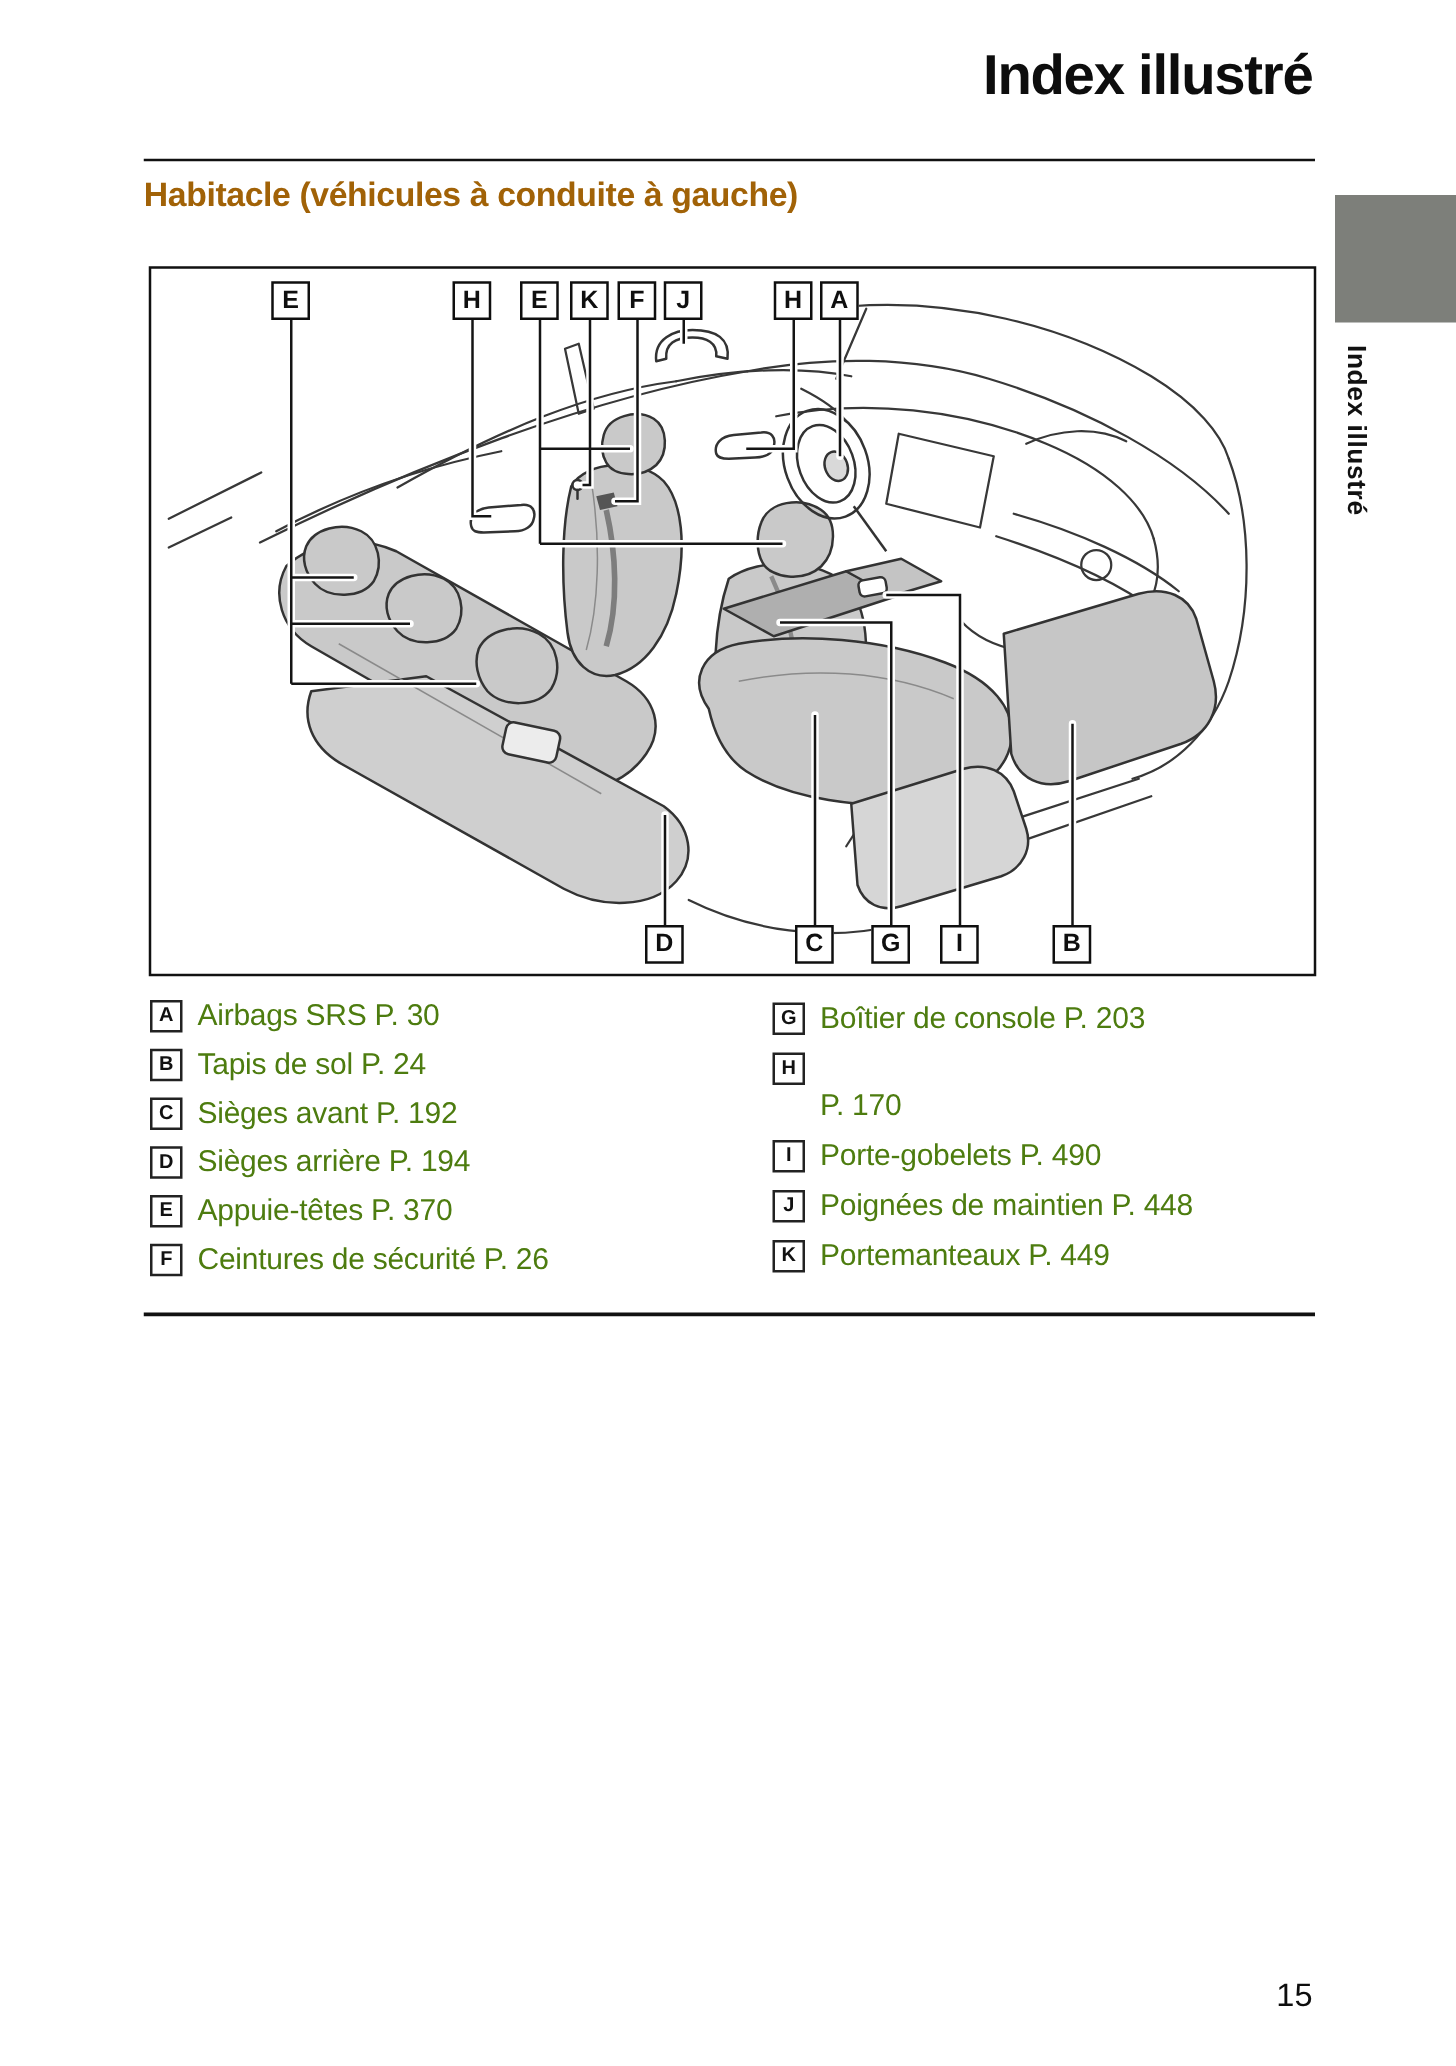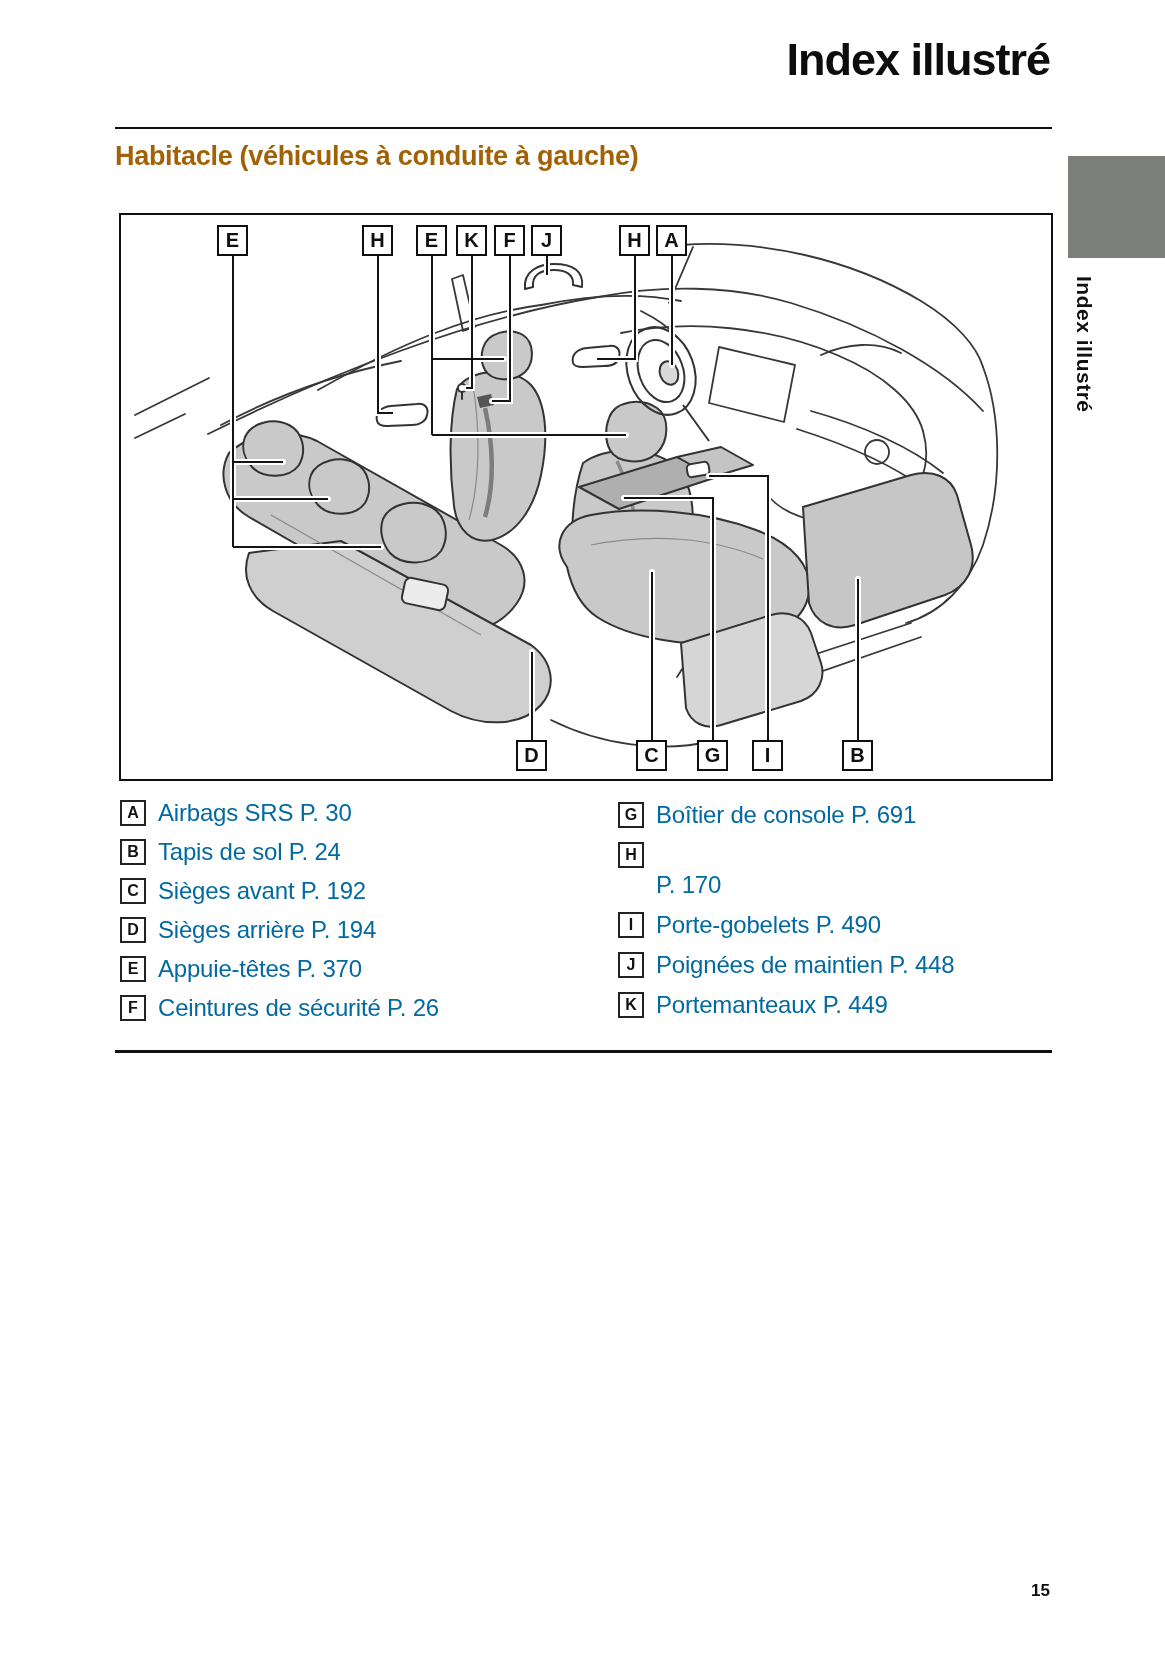--- a/index.html
+++ b/index.html
@@ -34,25 +34,25 @@
   .legend-col{position:absolute;display:flex;flex-direction:column;}
   .legend-col-left{left:120px;top:798px;}
   .legend-col-right{left:618px;top:800px;width:425px;}
   .legend-row{display:flex;gap:12px;margin-bottom:9px;align-items:flex-start;}
   .legend-col-right .legend-row{margin-bottom:10px;}
   .legend-box{
     width:26px;height:26px;border:2px solid #222;background:#fff;flex:0 0 auto;margin-top:2px;
     display:flex;align-items:center;justify-content:center;
     font-size:16px;font-weight:700;color:#111;box-sizing:border-box;
   }
-  .legend-text{font-size:24px;line-height:30px;letter-spacing:-0.2px;color:#0369a1;}
+  .legend-text{font-size:24px;line-height:30px;letter-spacing:-0.2px;color:#4d7c0f;}
   .bottom-rule{position:absolute;left:115px;top:1050px;width:937px;height:3px;background:#111;}
   .page-number{
     position:absolute;left:900px;top:1581px;width:150px;text-align:right;
-    font-size:17px;font-weight:700;color:#0d0d0d;
+    font-size:26px;font-weight:400;color:#0d0d0d;
   }
 </style>
 </head>
 <body>
 
 <div class="page">
 
   <div class="page-title">Index illustré</div>
   <div class="title-rule"></div>
   <div class="section-heading">Habitacle (véhicules à conduite à gauche)</div>
@@ -211,21 +211,21 @@
     </div>
     <div class="legend-row">
       <span class="legend-box">F</span>
       <span class="legend-text">Ceintures de sécurité P. 26</span>
     </div>
   </div>
 
   <div class="legend-col legend-col-right">
     <div class="legend-row">
       <span class="legend-box">G</span>
-      <span class="legend-text">Boîtier de console P. 691</span>
+      <span class="legend-text">Boîtier de console P. 203</span>
     </div>
     <div class="legend-row">
       <span class="legend-box">H</span>
       <span class="legend-text"><br>
         <span>P. 170</span></span>
     </div>
     <div class="legend-row">
       <span class="legend-box">I</span>
       <span class="legend-text">Porte-gobelets P. 490</span>
     </div>

